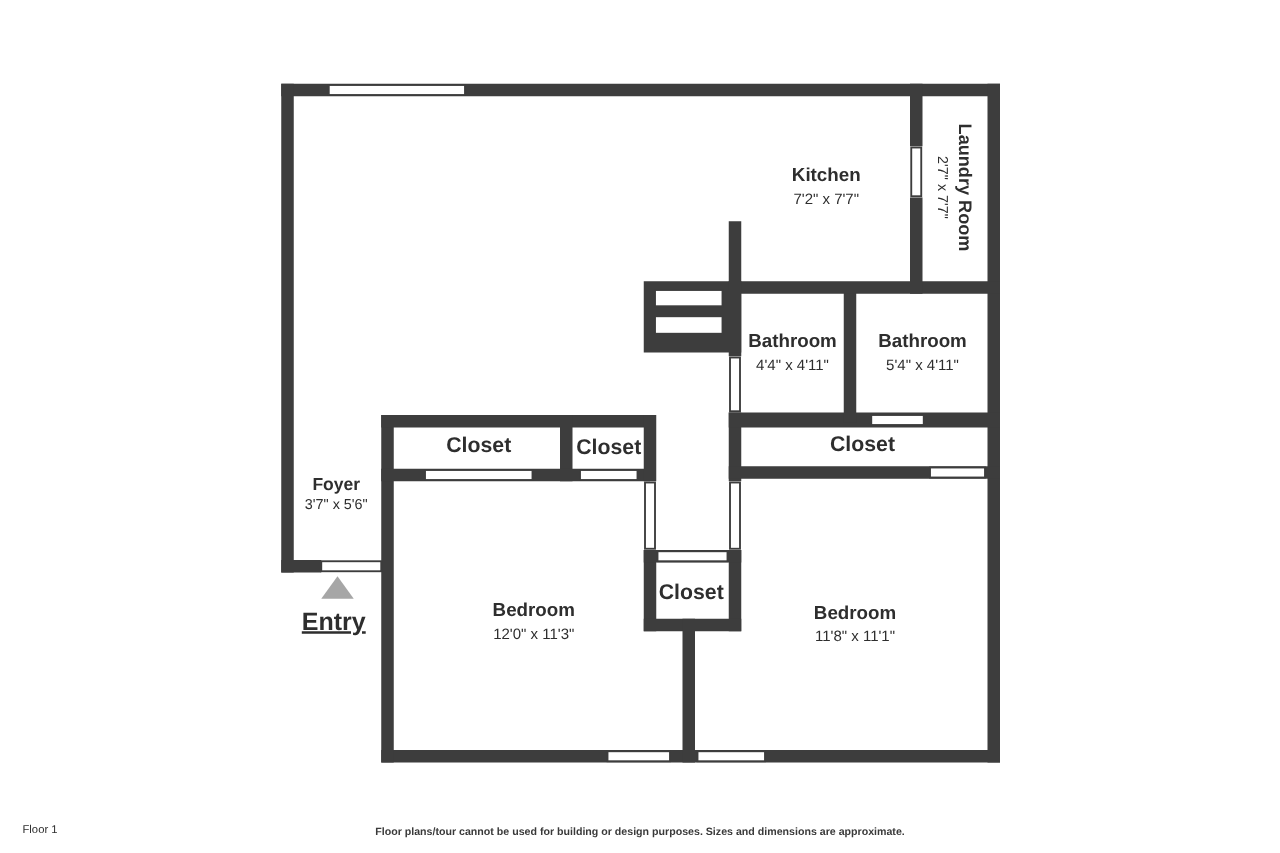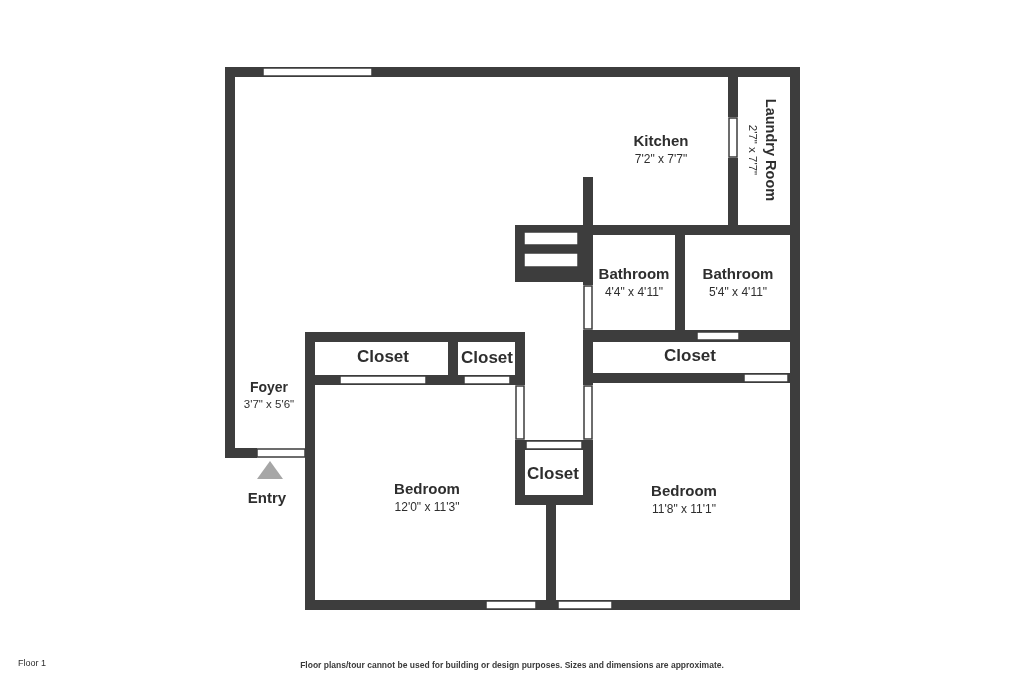--- a/index.html
+++ b/index.html
@@ -24,21 +24,21 @@
   .room-name { display: block; font-size: 15px; font-weight: 600; }
   .room-dims { display: block; font-size: 12px; font-weight: 400; margin-top: 1px; }
   .closet .room-name { font-size: 17px; }
   .foyer .room-name { font-size: 14px; }
   .foyer .room-dims { font-size: 11.5px; }
   .laundry {
     transform: translate(-50%, -50%) rotate(90deg);
   }
   .laundry .room-name { font-size: 14.5px; }
   .laundry .room-dims { font-size: 11.5px; }
-  .entry-label { font-size: 15px; font-weight: 600; }
+  .entry-label { font-size: 20px; font-weight: 600; text-decoration: underline; }
   .footer-floor {
     position: absolute;
     left: 18px;
     top: 658px;
     font-size: 9px;
     font-weight: 400;
     color: #2e2e2e;
   }
   .footer-disclaimer {
     position: absolute;

